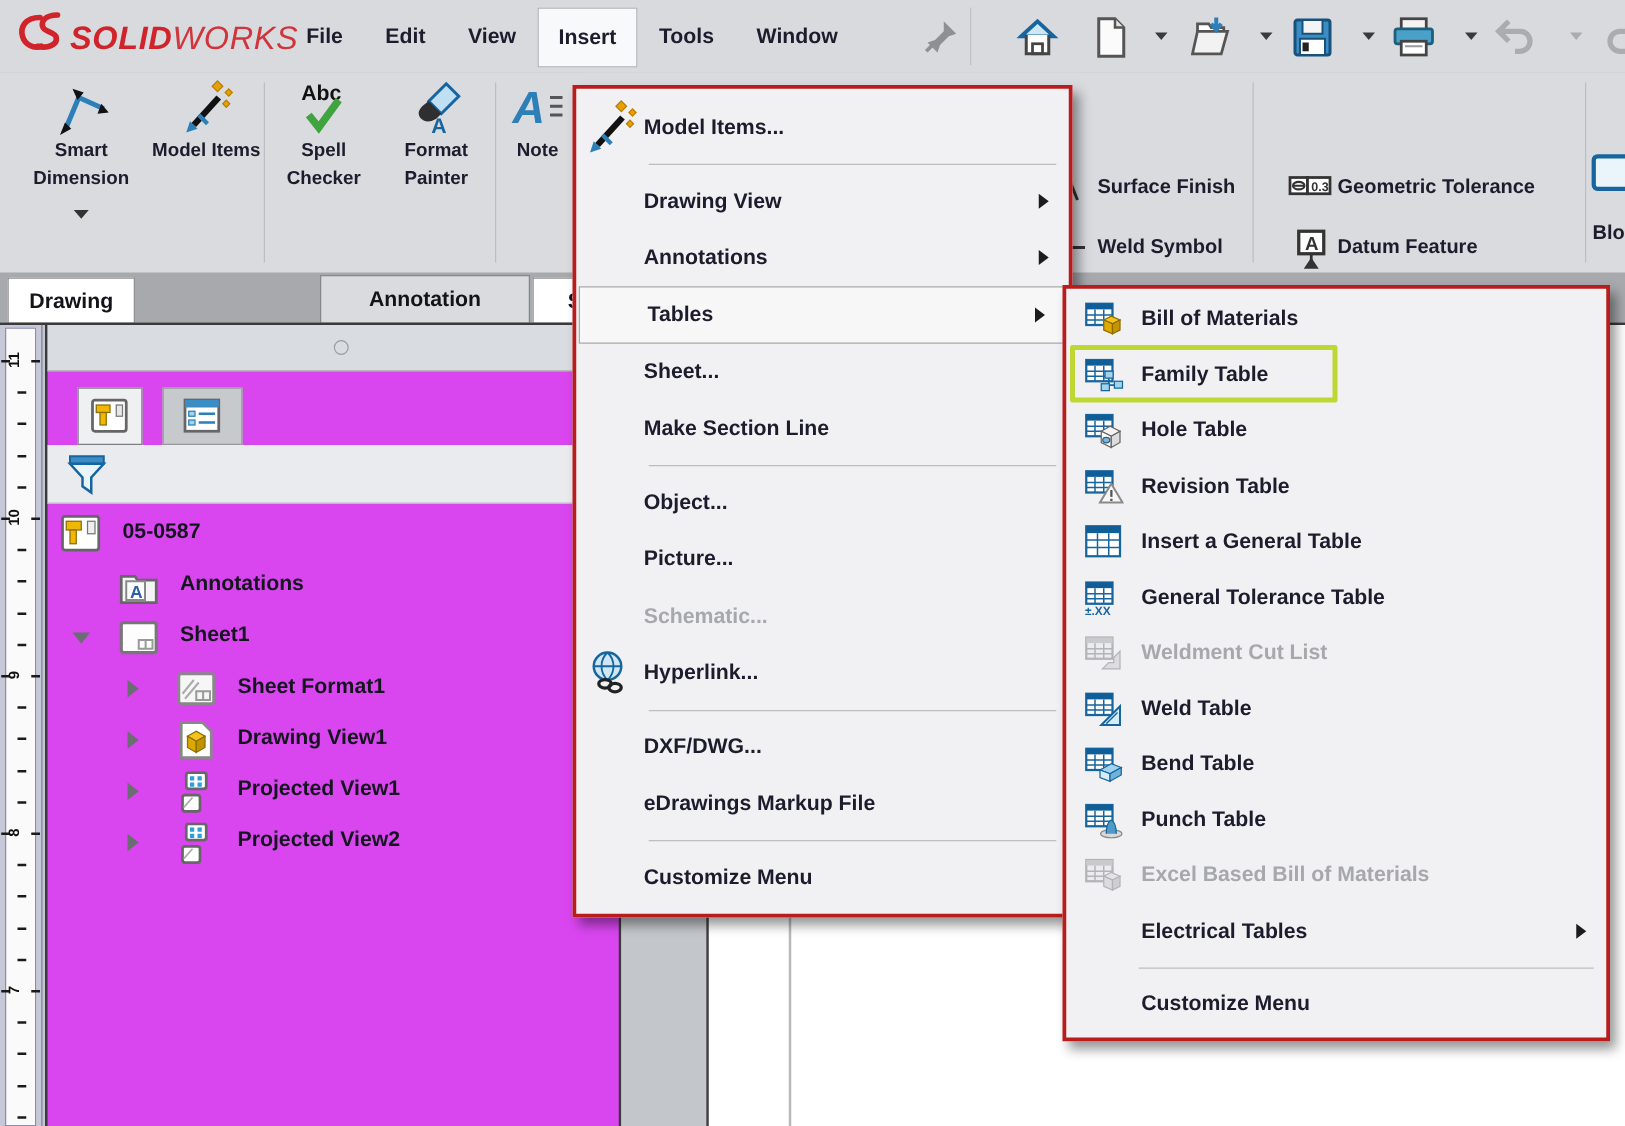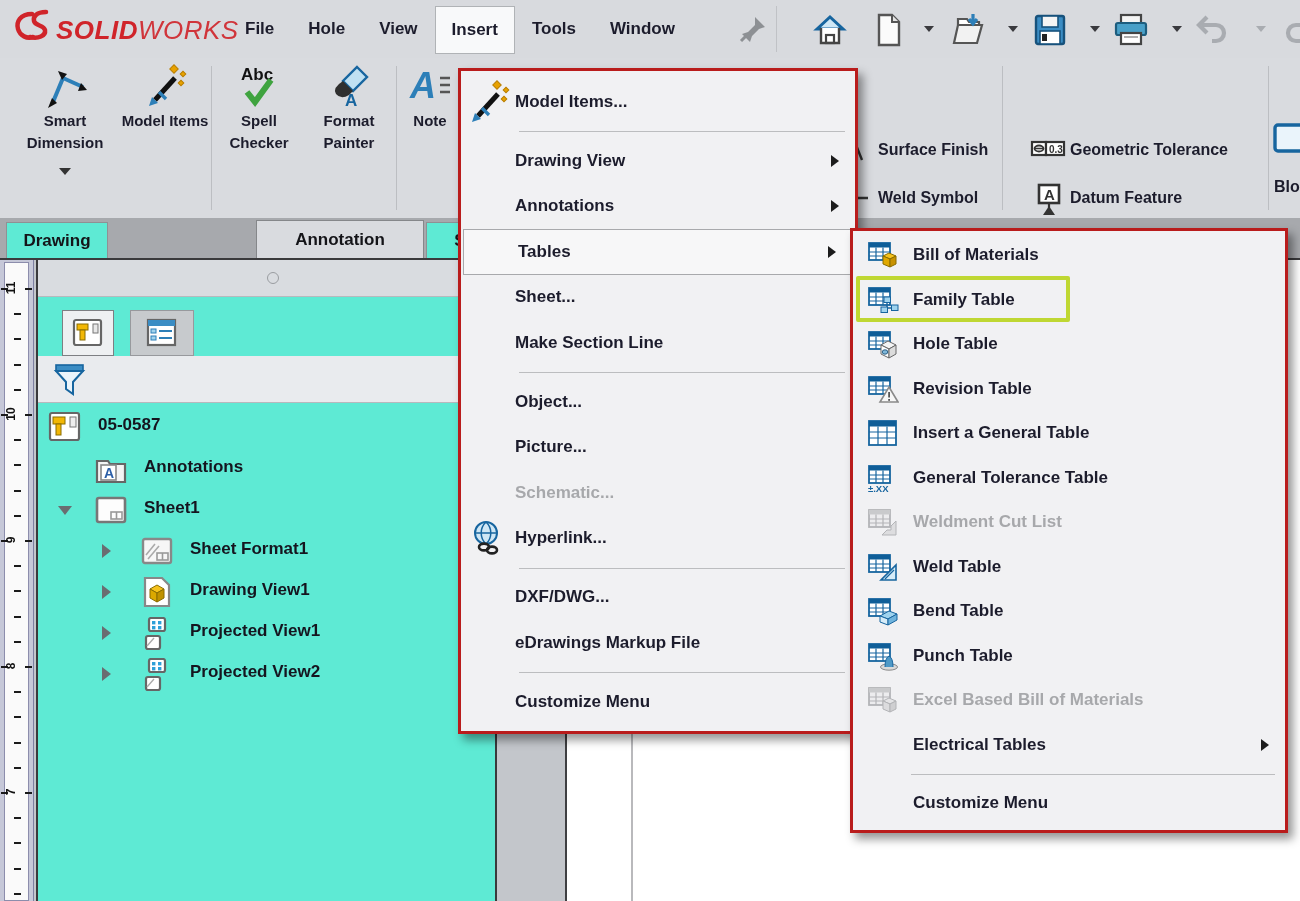--- a/index.html
+++ b/index.html
@@ -25,30 +25,30 @@
   .rib-sep{position:absolute;top:8px;width:1px;height:144px;background:#bcbec2;}
   .rib-big{position:absolute;top:6px;height:150px;display:flex;flex-direction:column;align-items:center;}
   .rib-big .ico{width:46px;height:44px;display:flex;align-items:center;justify-content:center;}
   .rib-big .lbl{font-size:15px;font-weight:bold;color:#1c1c2c;text-align:center;line-height:22px;margin-top:2px;}
   .rib-big .dd{width:0;height:0;border-left:6px solid transparent;border-right:6px solid transparent;border-top:7px solid #333;margin-top:14px;}
   .rib-small{position:absolute;height:48px;display:flex;align-items:center;}
   .rib-small .ico{width:34px;height:32px;margin-right:6px;flex:none;padding-left:24px;}
   .rib-small .lbl{font-size:16px;font-weight:bold;color:#1c1c2c;white-space:nowrap;}
   
   .tabbar{position:absolute;left:0;top:218px;width:1300px;height:40px;background:#a7a9ad;}
-  .tab{position:absolute;top:4px;height:36px;background:#5eead4;border:1px solid #8f9194;border-bottom:none;
+  .tab{position:absolute;top:4px;height:36px;background:#ffffff;border:1px solid #8f9194;border-bottom:none;
        display:flex;align-items:center;justify-content:center;font-size:17px;font-weight:bold;color:#141418;}
   .tab.active{background:#d9dbdf;top:2px;height:38px;border-color:#85878a;}
   
   .workspace{position:absolute;left:0;top:258px;width:1300px;height:643px;background:#c3c6cb;border-top:2px solid #3a3a3c;box-sizing:border-box;}
   .ruler{position:absolute;left:0;top:0;width:33px;height:641px;background:#c6c8d8;border-right:1px solid #7e80a2;}
   .ruler-inner{position:absolute;left:4px;top:2px;right:4px;bottom:0;background:#fafafa;border:1px solid #8c8dac;}
   .tick{position:absolute;height:2px;background:#1a1a1a;}
   .ruler-num{position:absolute;left:2px;width:18px;text-align:center;font-size:12px;font-weight:bold;color:#111;transform:rotate(-90deg);}
-  .panel{position:absolute;left:36px;top:0;width:461px;height:641px;background:#5eead4;
+  .panel{position:absolute;left:36px;top:0;width:461px;height:641px;background:#d946ef;
          border-left:2px solid #3a3a3c;border-right:2px solid #3a3a3c;box-sizing:border-box;}
   .panel-topbar{position:absolute;left:0;top:0;right:0;height:36px;background:#d9dce0;border-bottom:1px solid #b7b9bd;}
   .panel-grip{position:absolute;left:50%;top:12px;width:10px;height:10px;border:1.5px solid #9a9da1;border-radius:50%;}
   .ptab{position:absolute;top:50px;height:46px;display:flex;align-items:center;justify-content:center;box-sizing:border-box;}
   .ptab.active{background:#eef0f2;border:1px solid #7d7f83;}
   .ptab.idle{background:#c7cacd;border:1px solid #97999d;}
   .filter-row{position:absolute;left:0;top:96px;right:0;height:46px;background:#e9ebee;border-bottom:1px solid #b7b9bd;}
   .filter-ic{position:absolute;left:14px;top:5px;}
   .tree-node{position:absolute;height:38px;display:flex;align-items:center;}
   .tree-node .lbl{font-size:17px;font-weight:bold;color:#15151f;margin-left:8px;white-space:nowrap;}
@@ -88,21 +88,21 @@
         <path d="M36 4 C26 4 23 9 24 13 C25 18 34 17 35 22 C36 28 28 31 20 29" fill="none" stroke="#d0242a" stroke-width="4.5" stroke-linecap="round"></path>
       </svg>
     </span>
     <span class="brand-text"><b>SOLID</b><i>WORKS</i></span>
   </div>
   <nav class="menu-items" id="menu-items">
       <div class="menu-item">
         <span>File</span>
       </div>
       <div class="menu-item">
-        <span>Hole</span>
+        <span>Edit</span>
       </div>
       <div class="menu-item">
         <span>View</span>
       </div>
       <div class="menu-item active">
         <span>Insert</span>
       </div>
       <div class="menu-item">
         <span>Tools</span>
       </div>

